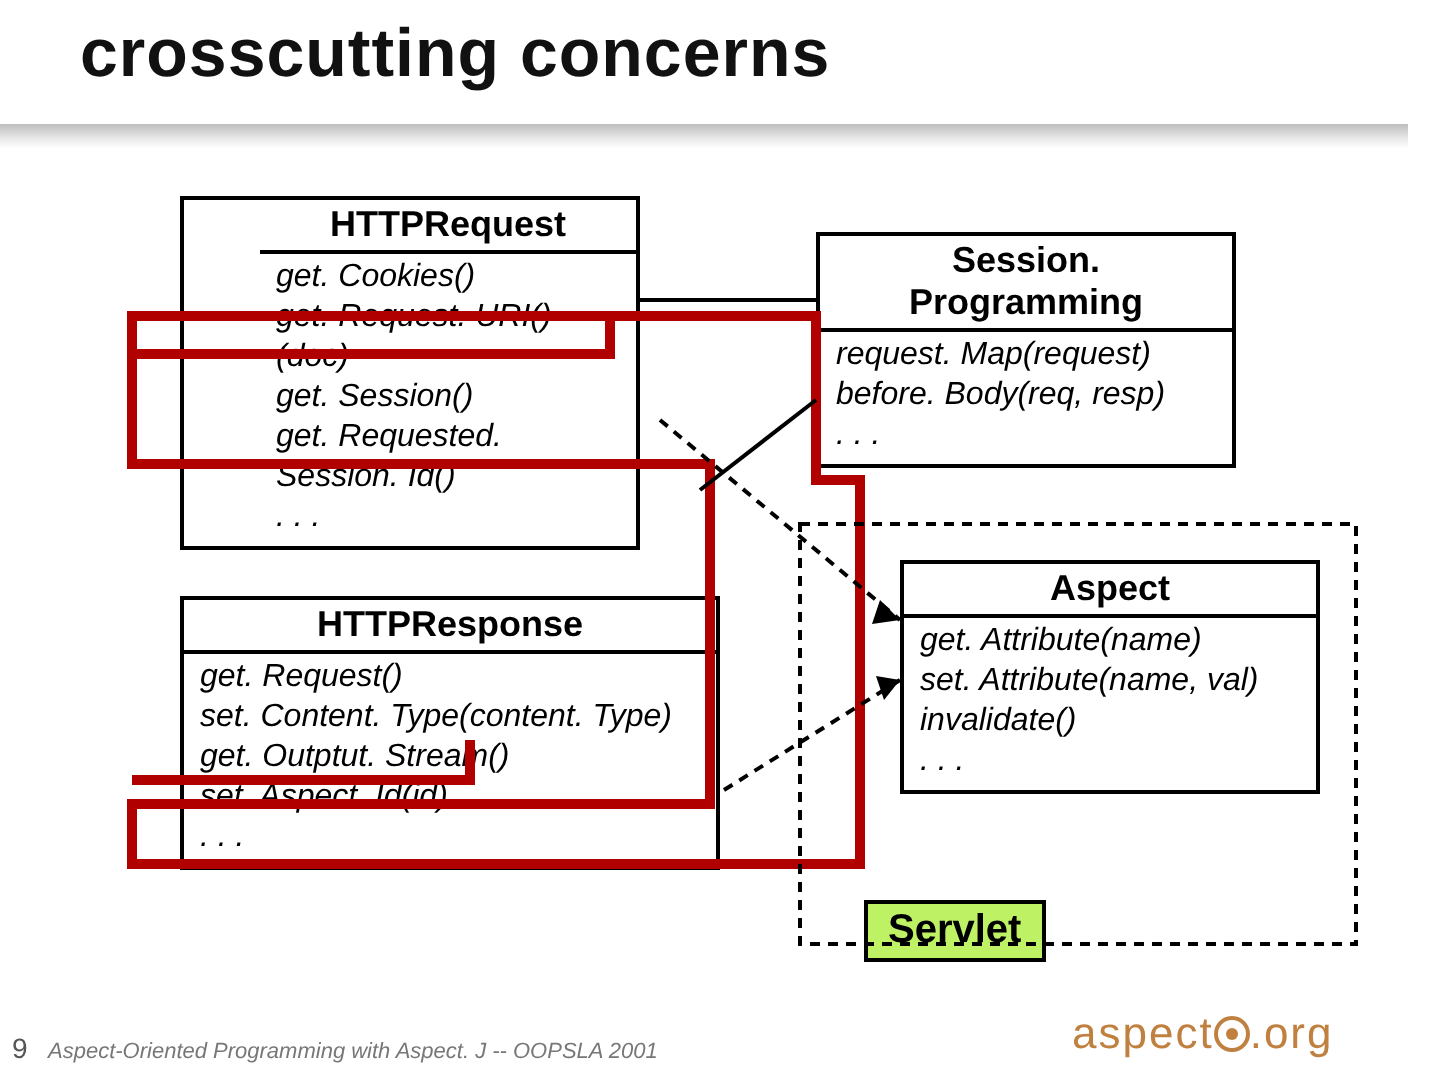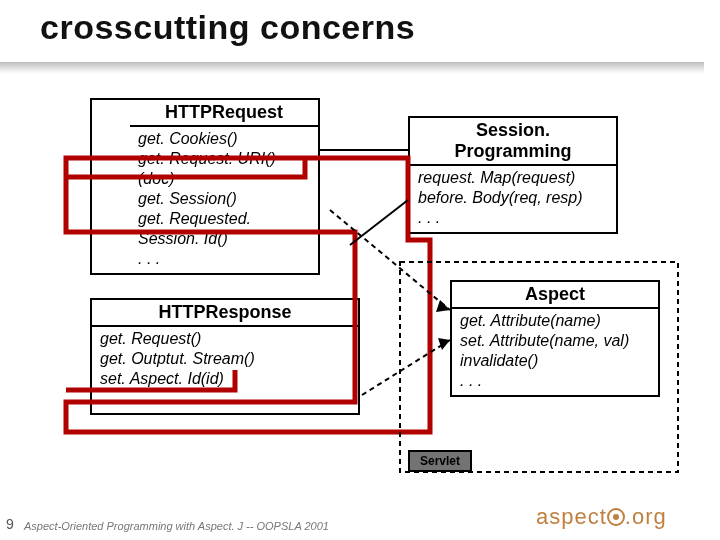--- a/index.html
+++ b/index.html
@@ -10,21 +10,21 @@
   .title-shadow { position: absolute; left: 0; top: 62px; width: 100%; height: 12px; background: linear-gradient(#bdbdbd, #e8e8e8 60%, #fff); }
   .uml-box { position: absolute; background: #fff; border: 2.5px solid #000; }
   .uml-head { border-bottom: 2.5px solid #000; text-align: center; font-weight: bold; font-size: 18px; padding: 2px 6px; }
   .uml-body { font-size: 16px; padding: 2px 8px 4px 8px; line-height: 1.25; font-style: italic; }
   .slide-num { position: absolute; left: 6px; bottom: 8px; font-size: 14px; color: #555; }
   .footer-text { position: absolute; left: 24px; bottom: 8px; font-size: 11px; color: #777; font-style: italic; }
   .logo { position: absolute; right: 18px; bottom: 6px; width: 150px; height: 30px; }
   .logo-text { font-family: Liberation Sans, sans-serif; font-size: 22px; color: #c08040; letter-spacing: 1px; }
   .logo-eye { display: inline-block; width: 18px; height: 18px; border: 2px solid #c08040; border-radius: 50%; position: relative; vertical-align: -2px; }
   .logo-eye::after { content: ""; position: absolute; width: 6px; height: 6px; background: #c08040; border-radius: 50%; left: 4px; top: 4px; }
-  .servlet-box { position: absolute; border: 2px solid #000; background: #737373; font-size: 12px; font-weight: bold; padding: 2px 10px; }
+  .servlet-box { position: absolute; border: 2px solid #000; background: #bef264; font-size: 20px; font-weight: bold; padding: 2px 10px; margin-left: 24px; }
   svg.overlay { position: absolute; top: 0; left: 0; width: 720px; height: 540px; pointer-events: none; }
 </style>
 </head>
 <body>
 
 <div class="slide">
 
   <div class="title-bar">
     <div class="title-text">crosscutting concerns</div>
     <div class="title-shadow"></div>
@@ -47,20 +47,21 @@
       <div>request. Map(request)</div>
       <div>before. Body(req, resp)</div>
       <div>. . .</div>
     </div>
   </div>
 
   <div class="uml-box" style="left:90px; top:298px; width:270px;">
     <div class="uml-head">HTTPResponse</div>
     <div class="uml-body">
       <div>get. Request()</div>
+      <div>set. Content. Type(content. Type)</div>
       <div>get. Outptut. Stream()</div>
       <div>set. Aspect. Id(id)</div>
       <div>. . .</div>
     </div>
   </div>
 
   <div class="uml-box" style="left:450px; top:280px; width:210px;">
     <div class="uml-head">Aspect</div>
     <div class="uml-body">
       <div>get. Attribute(name)</div>

